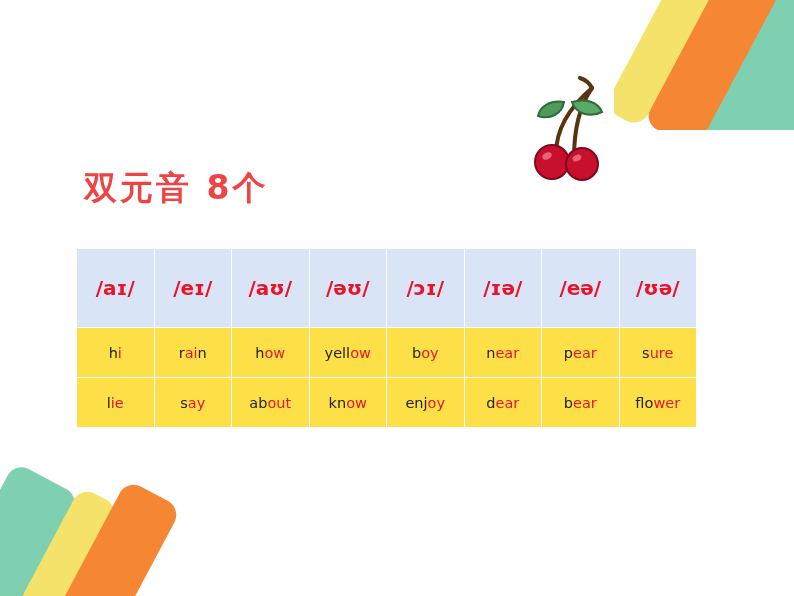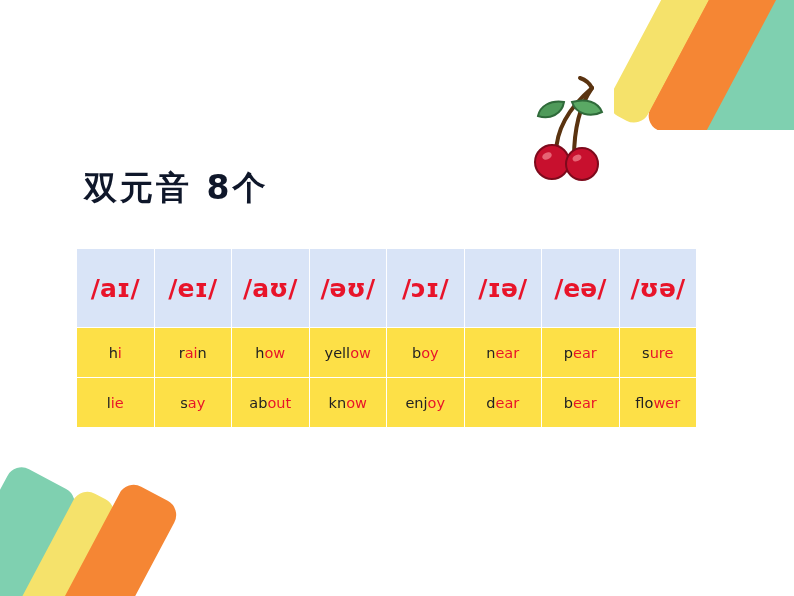--- a/index.html
+++ b/index.html
@@ -47,40 +47,40 @@
   }
 
   
   .cherry{position:absolute;left:516px;top:72px;width:110px;height:110px;}
 
   
   .title{
     position:absolute;left:84px;top:166px;
     font-family:"DejaVu Sans", sans-serif;
     font-size:33px;font-weight:bold;
-    color:#0f172a;
+    color:#ef4444;
     letter-spacing:3px;
     -webkit-text-stroke:0px;
     white-space:nowrap;
   }
 
   
   .tbl-wrap{position:absolute;left:76px;top:248px;}
   table{border-collapse:collapse;}
   td{
     border:1px solid #ffffff;
     text-align:center;
     vertical-align:middle;
   }
   .hdr td{
     background:#d9e4f7;
     height:76px;width:74.5px;
     color:#e8142a;
     font-family:"DejaVu Sans", sans-serif;
-    font-size:25px;font-weight:bold;
+    font-size:20px;font-weight:bold;
   }
   .row td{
     background:#fde047;
     height:47px;
     font-size:14.5px;
     color:#222222;
     font-family:"DejaVu Sans", sans-serif;
   }
   .r{color:#e8142a;}
 </style>

